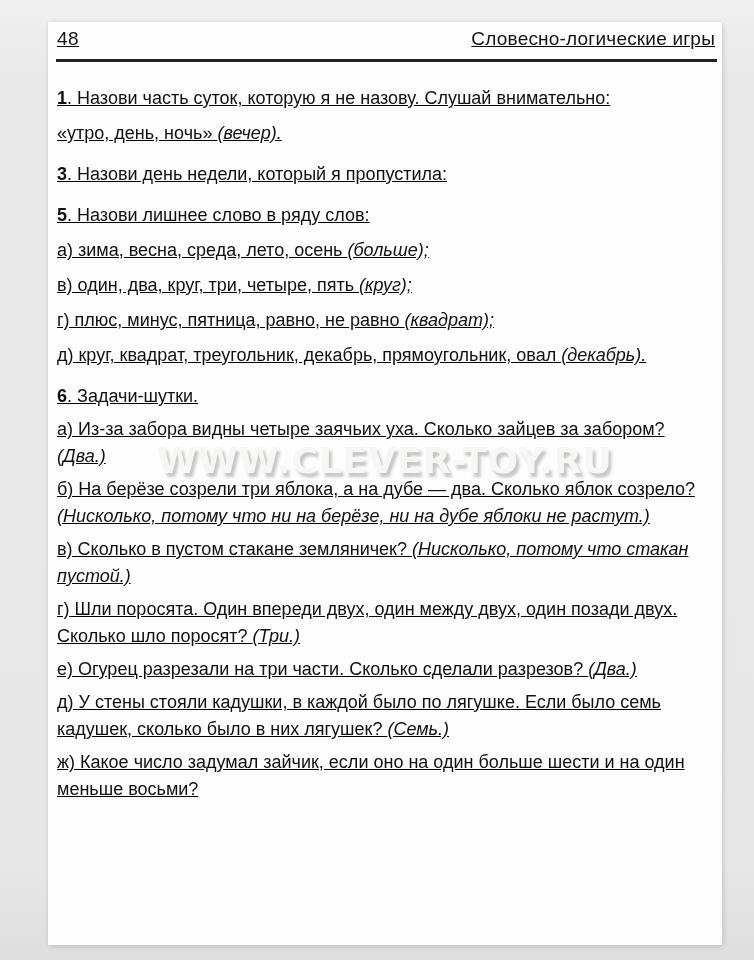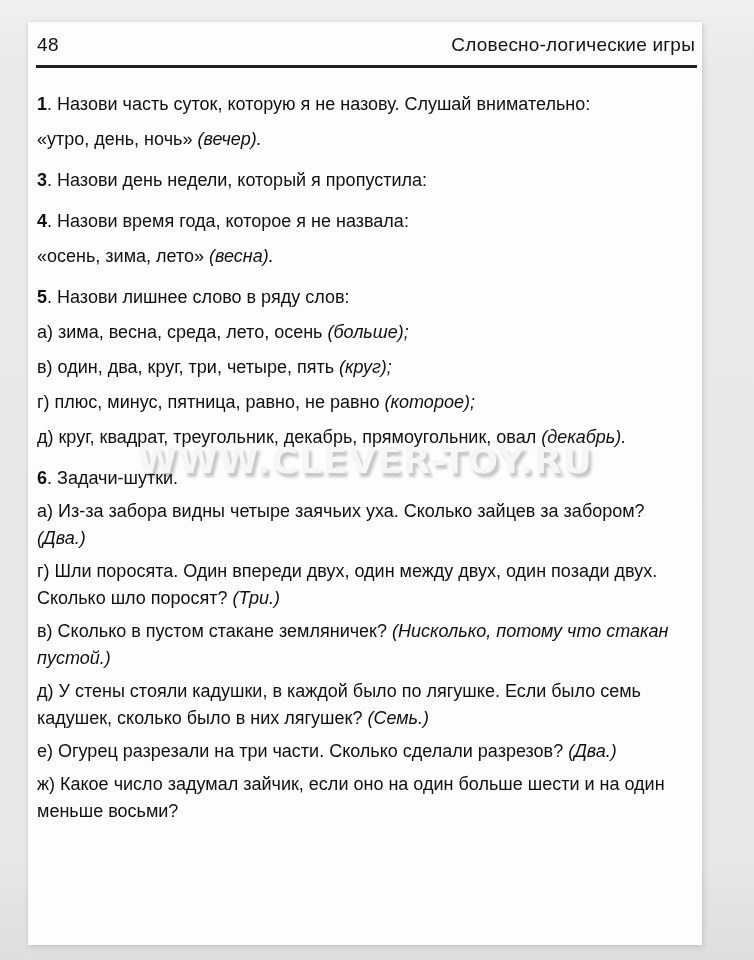--- a/index.html
+++ b/index.html
@@ -12,28 +12,29 @@
     font-family: "Liberation Sans", sans-serif;
   }
   .scan-surround {
     position: relative;
     width: 754px;
     height: 960px;
     background: linear-gradient(180deg, #f0f0f0 0%, #e9e9e9 8%, #e7e7e7 90%, #dedede 100%);
   }
   .page {
     position: absolute;
-    left: 28px;
+    left: 48px;
     top: 22px;
     width: 674px;
     height: 923px;
     background: #fdfdfd;
     box-shadow: 0 0 4px rgba(0,0,0,0.10), 2px 3px 6px rgba(0,0,0,0.08);
     box-sizing: border-box;
-    padding: 12px 5px 0 8px;
+    padding: 6px 5px 0 8px;
+    text-decoration: underline;
   }
   .page-header {
     display: flex;
     justify-content: space-between;
     align-items: flex-end;
     font-size: 19px;
     color: #141414;
     padding: 0 2px 9px 1px;
     border-bottom: 3px solid #222;
   }
@@ -88,35 +89,32 @@
         <div class="item">
           <p class="head"><span class="num">1</span><span>. Назови часть суток, которую я не назову. Слушай внимательно:</span></p>
           <p class="line"><span>«утро, день, ночь» </span><span class="ans">(вечер).</span></p>
         </div>
         <div class="item">
         </div>
         <div class="item">
           <p class="head"><span class="num">3</span><span>. Назови день недели, который я пропустила:</span></p>
         </div>
         <div class="item">
-          <p class="head"><span class="num">4</span><span>. Назови время года, которое я не назвала:</span></p>
-          <p class="line"><span>«осень, зима, лето» </span><span class="ans">(весна).</span></p>
-        </div>
-        <div class="item">
           <p class="head"><span class="num">5</span><span>. Назови лишнее слово в ряду слов:</span></p>
           <p class="line"><span>а) зима, весна, среда, лето, осень </span><span class="ans">(больше);</span></p>
           <p class="line"><span>в) один, два, круг, три, четыре, пять </span><span class="ans">(круг);</span></p>
-          <p class="line"><span>г) плюс, минус, пятница, равно, не равно </span><span class="ans">(которое);</span></p>
+          <p class="line"><span>г) плюс, минус, пятница, равно, не равно </span><span class="ans">(квадрат);</span></p>
           <p class="line"><span>д) круг, квадрат, треугольник, декабрь, прямоугольник, овал </span><span class="ans">(декабрь).</span></p>
         </div>
         <div class="item jokes">
           <p class="head"><span class="num">6</span><span>. Задачи-шутки.</span></p>
           <p class="line"><span>а) Из-за забора видны четыре заячьих уха. Сколько зайцев за забором? </span><span class="ans">(Два.)</span></p>
+          <p class="line"><span>б) На берёзе созрели три яблока, а на дубе — два. Сколько яблок созрело? </span><span class="ans">(Нисколько, потому что ни на берёзе, ни на дубе яблоки не растут.)</span></p>
+          <p class="line"><span>в) Сколько в пустом стакане земляничек? </span><span class="ans">(Нисколько, потому что стакан пустой.)</span></p>
           <p class="line"><span>г) Шли поросята. Один впереди двух, один между двух, один позади двух. Сколько шло поросят? </span><span class="ans">(Три.)</span></p>
-          <p class="line"><span>в) Сколько в пустом стакане земляничек? </span><span class="ans">(Нисколько, потому что стакан пустой.)</span></p>
+          <p class="line"><span>е) Огурец разрезали на три части. Сколько сделали разрезов? </span><span class="ans">(Два.)</span></p>
           <p class="line"><span>д) У стены стояли кадушки, в каждой было по лягушке. Если было семь кадушек, сколько было в них лягушек? </span><span class="ans">(Семь.)</span></p>
-          <p class="line"><span>е) Огурец разрезали на три части. Сколько сделали разрезов? </span><span class="ans">(Два.)</span></p>
           <p class="line"><span>ж) Какое число задумал зайчик, если оно на один больше шести и на один меньше восьми? </span></p>
         </div>
       </div>
 
   </div>
 </div>
 
 </body></html>

